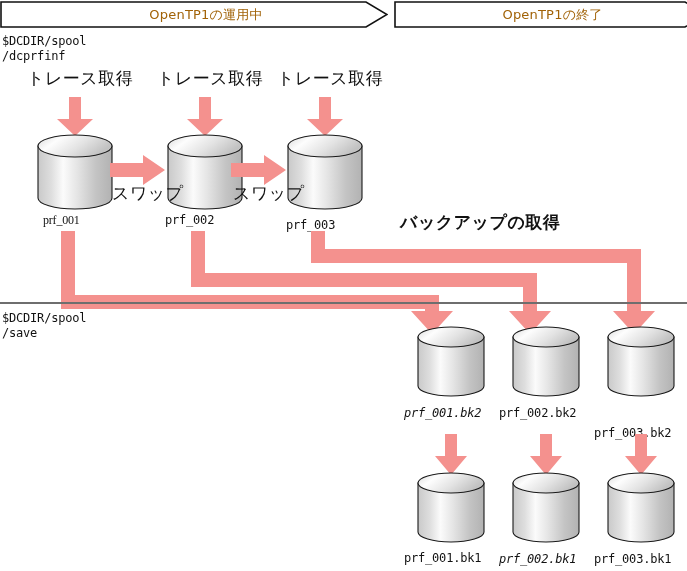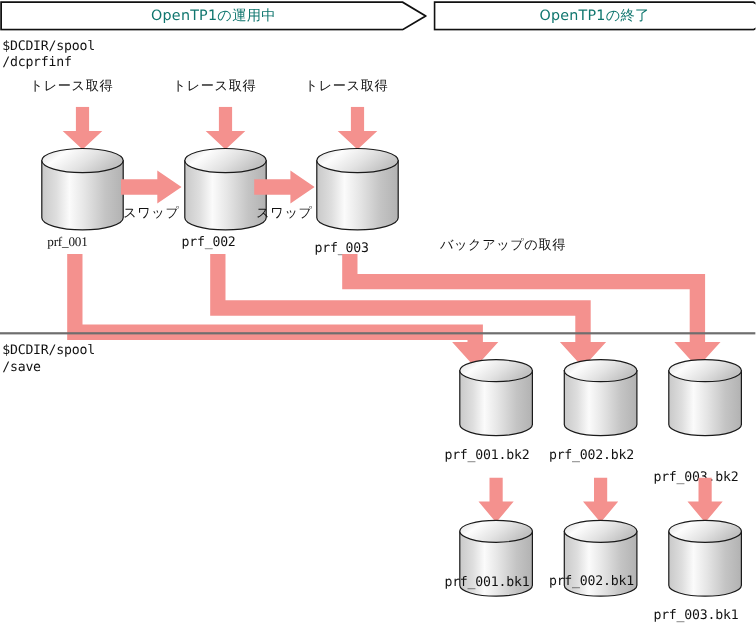--- a/index.html
+++ b/index.html
@@ -21,46 +21,46 @@
 
   
   .banner {
     position: absolute;
     height: 27px;
   }
   .banner svg { display: block; }
   .banner-label {
     position: absolute;
     top: 0;
-    left: 0;
+    left: 12px;
     width: 100%;
     height: 27px;
     line-height: 27px;
     text-align: center;
     font-size: 13px;
     letter-spacing: 0.2px;
-    color: #0f766e;
+    color: #a16207;
     white-space: nowrap;
   }
 
   
   .txt {
     position: absolute;
     font-size: 12.5px;
     color: #111111;
     white-space: nowrap;
     line-height: 17px;
   }
   .txt-mono {
     font-family: "DejaVu Sans Mono", "Liberation Mono", monospace;
     font-size: 12px;
     letter-spacing: -0.2px;
   }
   .txt-jp {
-    font-size: 12px;
+    font-size: 17px;
     letter-spacing: 0.5px;
   }
 
   
   .divider {
     position: absolute;
     height: 2px;
     background: #6e6e6e;
   }
 
@@ -194,21 +194,21 @@
     </svg>
   </div>
 
   <div class="txt txt-jp" style="left:112px; top:185px;">スワップ</div>
   <div class="txt txt-jp" style="left:233px; top:185px;">スワップ</div>
 
   <div class="txt txt-mono" style="left:43px; top:212px;font-family:Liberation Serif, serif;">prf_001</div>
   <div class="txt txt-mono" style="left:165px; top:212px;">prf_002</div>
   <div class="txt txt-mono" style="left:286px; top:217px;">prf_003</div>
 
-  <div class="txt txt-jp" style="left:400px; top:214px;">バックアップの取得</div>
+  <div class="txt txt-jp" style="left:400px; top:214px;font-weight:bold;">バックアップの取得</div>
 
   <div class="arrow" style="left:311px; top:231px;">
     <svg width="356" height="104" viewBox="0 0 356 104">
       <path d="M0,0 L14,0 L14,18 L330,18 L330,80 L344,80 L323,103 L302,80 L316,80 L316,32 L0,32 Z" fill="#F4918E"></path>
     </svg>
   </div>
 
   <div class="arrow" style="left:191px; top:231px;">
     <svg width="380" height="104" viewBox="0 0 380 104">
       <path d="M0,0 L14,0 L14,42 L346,42 L346,80 L360,80 L339,103 L318,80 L332,80 L332,56 L0,56 Z" fill="#F4918E"></path>
@@ -288,21 +288,21 @@
           <stop offset="30%" stop-color="#fdfdfd"></stop>
           <stop offset="65%" stop-color="#e3e3e3"></stop>
           <stop offset="100%" stop-color="#c2c2c2"></stop>
         </linearGradient>
       </defs>
       <path d="M2,11 L2,60 A33,10 0 0 0 68,60 L68,11 Z" fill="url(#cylgradB3)" stroke="#1a1a1a" stroke-width="1.1"></path>
       <ellipse cx="35" cy="11" rx="33" ry="10" fill="url(#topgradB3)" stroke="#1a1a1a" stroke-width="1.1"></ellipse>
     </svg>
   </div>
 
-  <div class="txt txt-mono" style="left:404px; top:405px;">prf_001.bk2</div>
+  <div class="txt txt-mono" style="left:404px; top:405px;font-style:italic;">prf_001.bk2</div>
   <div class="txt txt-mono" style="left:499px; top:405px;">prf_002.bk2</div>
   <div class="txt txt-mono" style="left:594px; top:425px;">prf_003.bk2</div>
 
   <div class="arrow" style="left:434px; top:434px;">
     <svg width="34" height="42" viewBox="0 0 34 42">
       <path d="M11,0 L23,0 L23,22 L33,22 L17,41 L1,22 L11,22 Z" fill="#F4918E"></path>
     </svg>
   </div>
   <div class="arrow" style="left:529px; top:434px;">
     <svg width="34" height="42" viewBox="0 0 34 42">
@@ -377,17 +377,17 @@
           <stop offset="30%" stop-color="#fdfdfd"></stop>
           <stop offset="65%" stop-color="#e3e3e3"></stop>
           <stop offset="100%" stop-color="#c2c2c2"></stop>
         </linearGradient>
       </defs>
       <path d="M2,11 L2,60 A33,10 0 0 0 68,60 L68,11 Z" fill="url(#cylgradC3)" stroke="#1a1a1a" stroke-width="1.1"></path>
       <ellipse cx="35" cy="11" rx="33" ry="10" fill="url(#topgradC3)" stroke="#1a1a1a" stroke-width="1.1"></ellipse>
     </svg>
   </div>
 
-  <div class="txt txt-mono" style="left:404px; top:521px;">prf_001.bk1</div>
-  <div class="txt txt-mono" style="left:499px; top:520px;">prf_002.bk1</div>
+  <div class="txt txt-mono" style="left:404px; top:550px;">prf_001.bk1</div>
+  <div class="txt txt-mono" style="left:499px; top:551px;font-style:italic;">prf_002.bk1</div>
   <div class="txt txt-mono" style="left:594px; top:551px;">prf_003.bk1</div>
 
 </div>
 
 </body></html>

